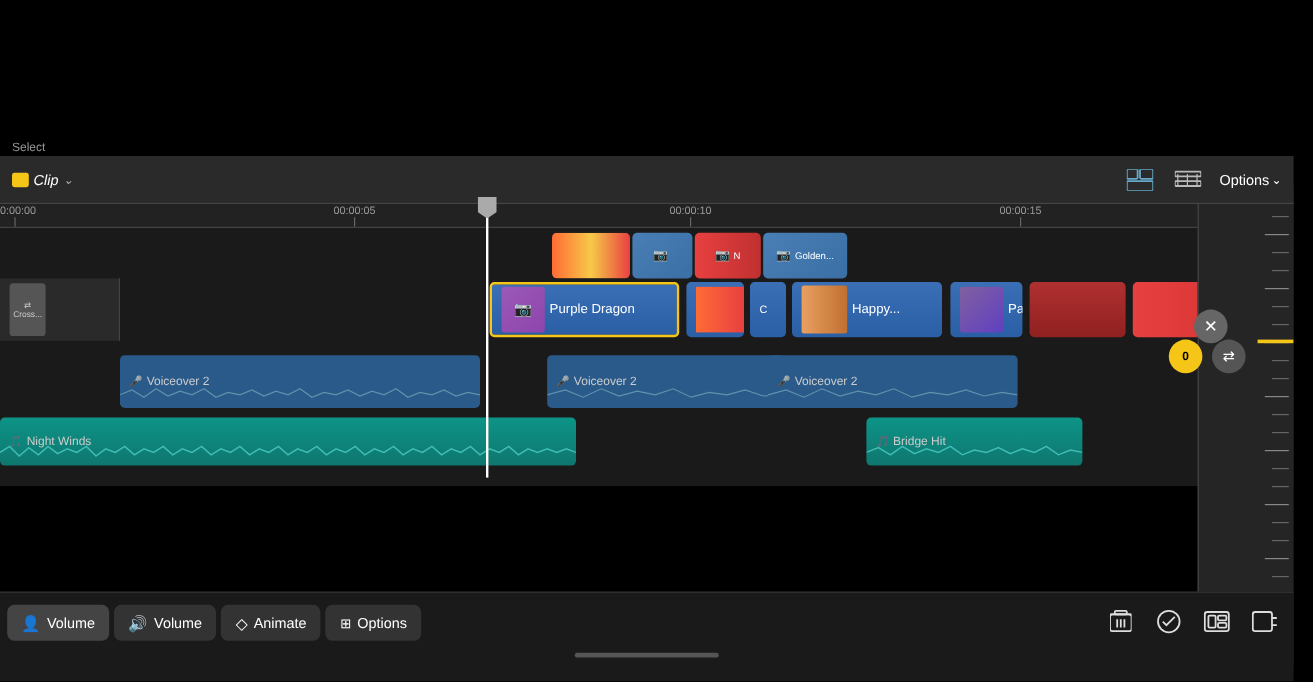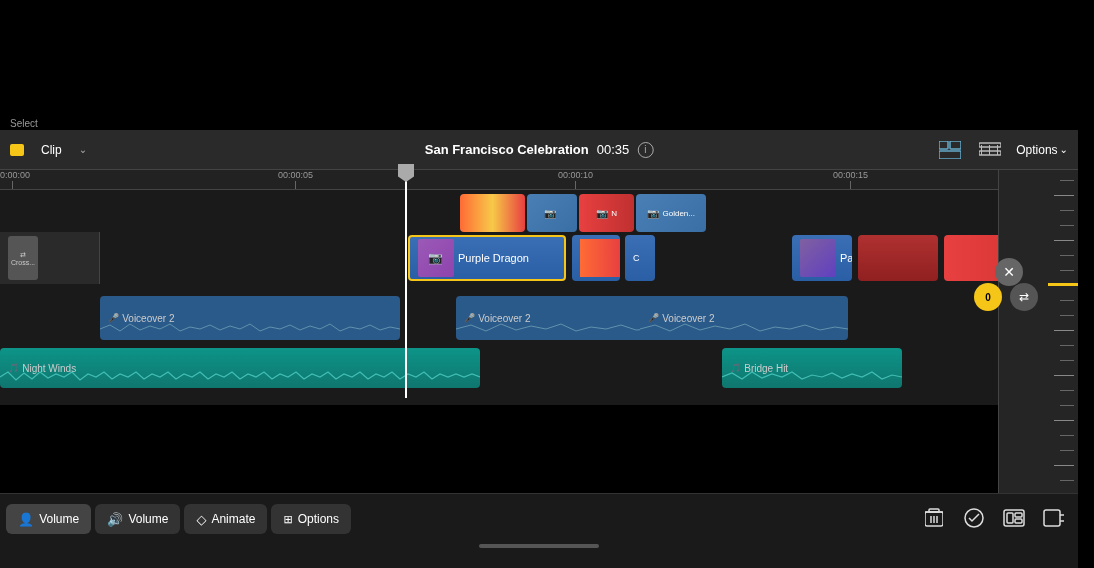--- a/index.html
+++ b/index.html
@@ -479,21 +479,22 @@
       position: absolute;
       top: 118px;
       left: 10px;
       font-size: 10px;
       color: #999;
     }
 
     .clip-selector {
       display: flex;
       align-items: center;
-      gap: 17px;
+      gap: 4px;
+      font-style: italic;
     }
 
     .yellow-rect {
       width: 14px;
       height: 12px;
       background: #f5c518;
       border-radius: 2px;
     }
 
     
@@ -518,25 +519,20 @@
     <span>Select</span>
   </div>
 
   <div class="header-bar">
     <div class="clip-selector">
       <div class="yellow-rect"></div>
       <span class="select-label">Clip</span>
       <span class="chevron-down">⌄</span>
     </div>
 
-    <div class="header-title-center">
-      <span class="project-title">San Francisco Celebration</span>
-      <span class="timecode">00:35</span>
-      <div class="info-icon">i</div>
-    </div>
 
     <div class="header-right">
 
       <div class="header-icon-btn">
         <svg width="22" height="18" viewBox="0 0 22 18">
           <rect x="0" y="0" width="9" height="8" rx="1" fill="none" stroke="#6ac" stroke-width="1.5"></rect>
           <rect x="11" y="0" width="11" height="8" rx="1" fill="none" stroke="#6ac" stroke-width="1.5"></rect>
           <rect x="0" y="10" width="22" height="8" rx="1" fill="none" stroke="#6ac" stroke-width="1.5"></rect>
         </svg>
       </div>
@@ -619,20 +615,24 @@
           <span style="font-size:11px;color:#fff;white-space:nowrap">Purple Dragon</span>
         </div>
 
         <div class="video-clip" style="left:472px;width:48px;">
           <div style="width:100%;height:38px;background:linear-gradient(to right,#ff6b35,#e84040)"></div>
         </div>
         <div class="video-clip" style="left:525px;width:30px;">
           <span style="font-size:9px;color:#fff">C</span>
         </div>
 
+        <div class="video-clip" style="left:560px;width:125px;">
+          <div style="width:38px;height:40px;background:linear-gradient(to right,#e8a060,#c07030);border-radius:2px;margin-right:4px;flex-shrink:0"></div>
+          <span style="font-size:11px;color:#fff;white-space:nowrap">Happy...</span>
+        </div>
 
         <div class="video-clip" style="left:692px;width:60px;">
           <div style="width:36px;height:38px;background:linear-gradient(135deg,#8060a0,#6040c0);border-radius:2px;margin-right:4px;flex-shrink:0"></div>
           <span style="font-size:11px;color:#fff">Pa...</span>
         </div>
 
         <div class="video-clip" style="left:758px;width:80px;background:linear-gradient(180deg,#b03030,#902020);">
         </div>
 
         <div class="video-clip" style="left:844px;width:120px;background:linear-gradient(to right,#e84040,#d03030);">

